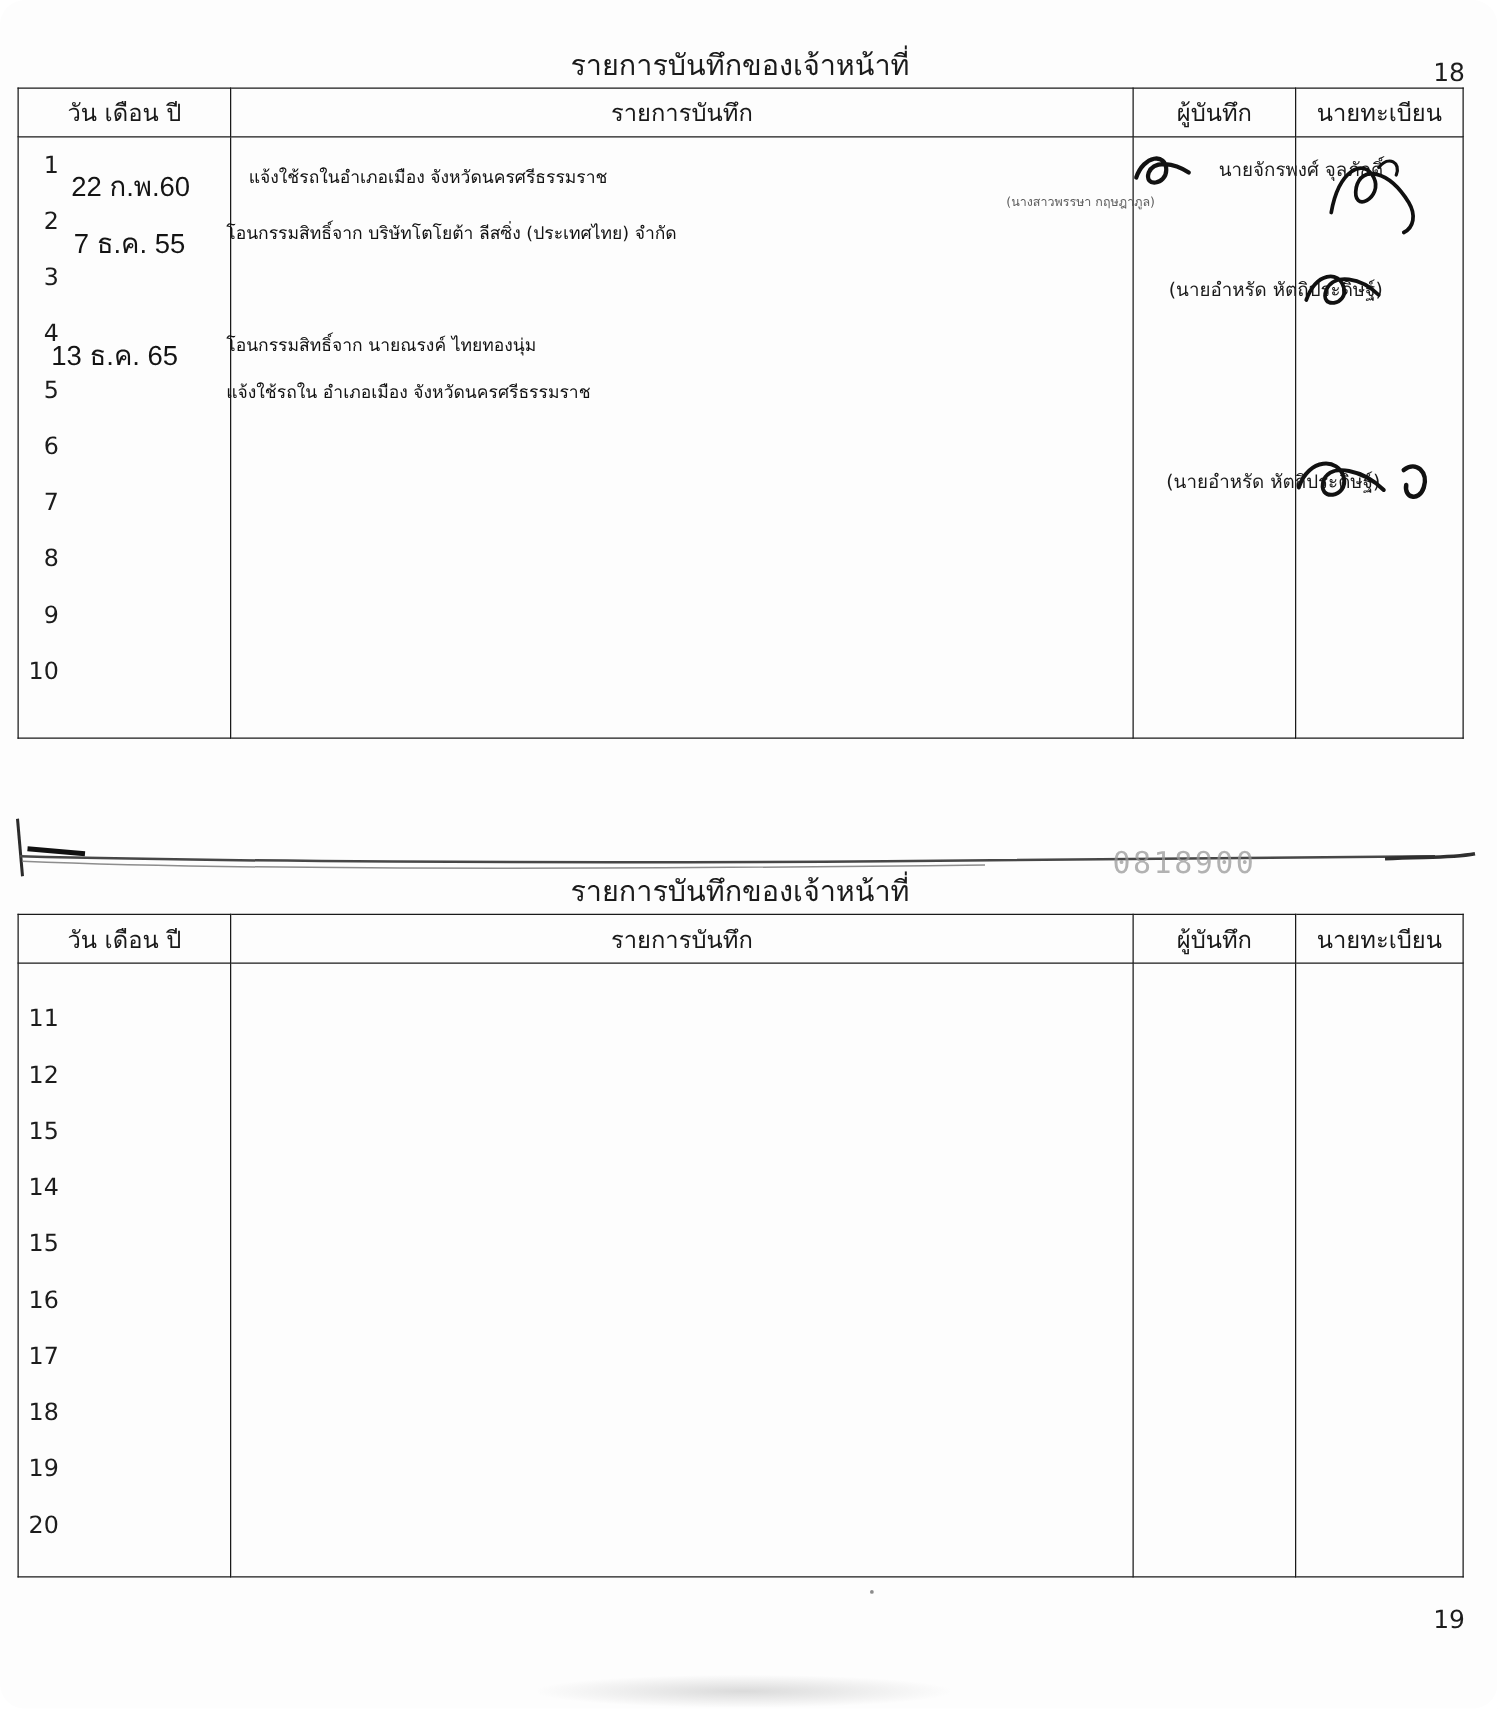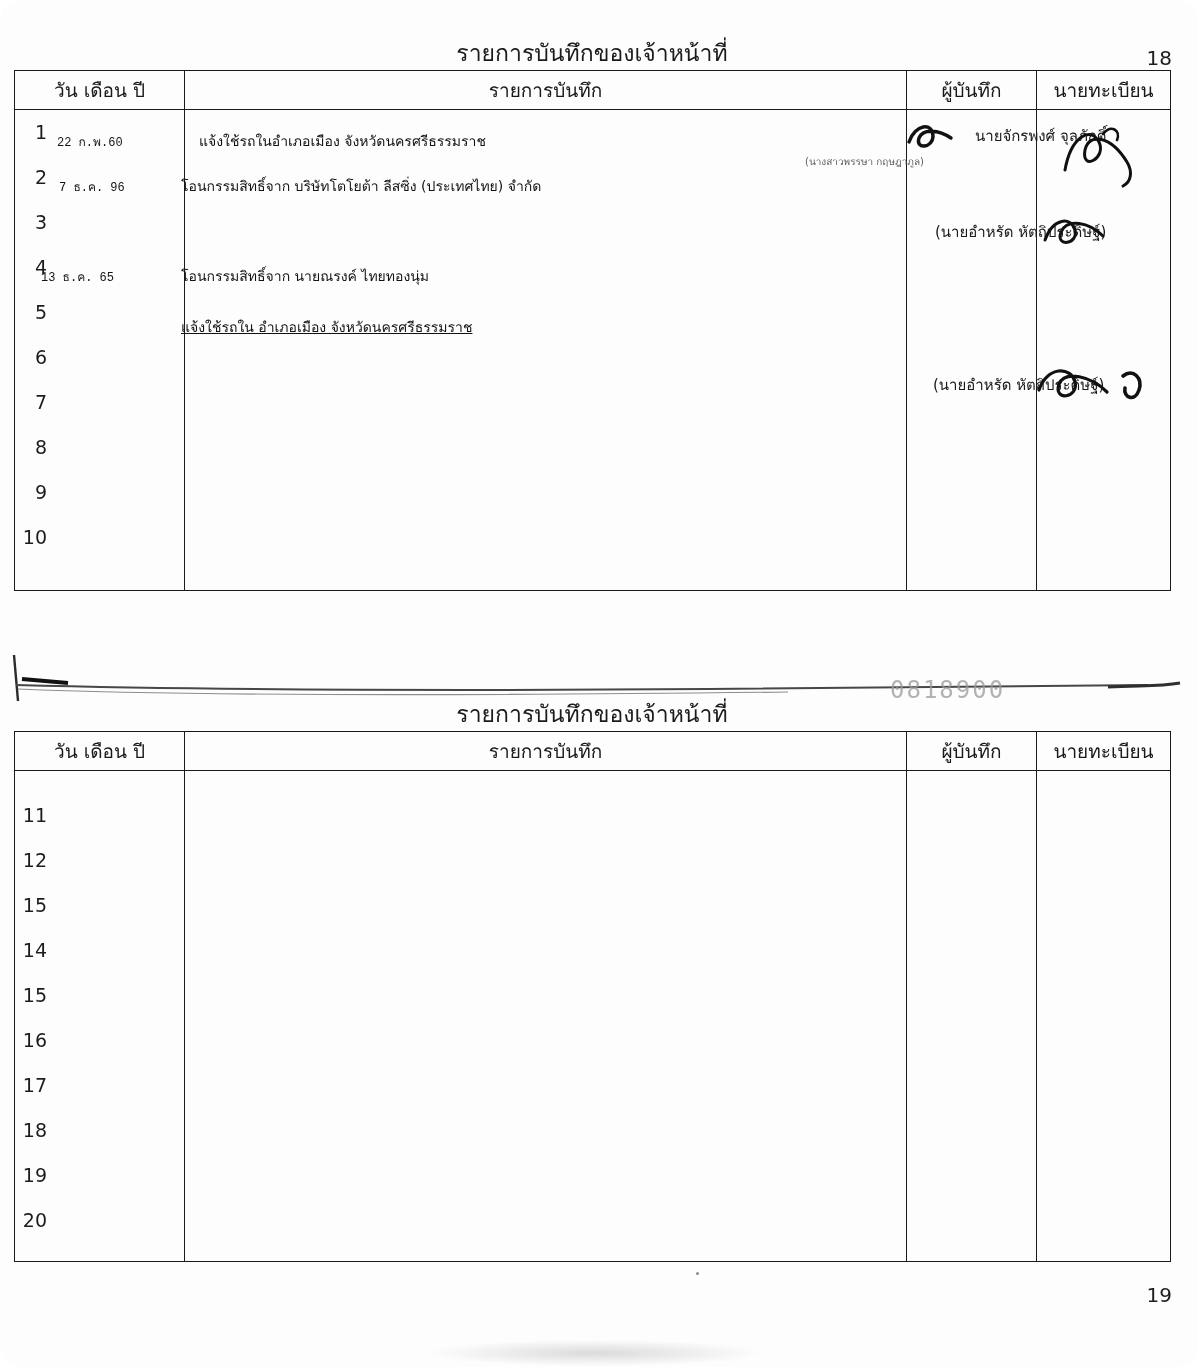--- a/index.html
+++ b/index.html
@@ -80,22 +80,22 @@
   .lnum {
     height: 45px;
     line-height: 45px;
     font-size: 19px;
     text-align: right;
     padding-right: 6px;
     color: #1c1c1c;
   }
   .hand-date {
     position: absolute;
-    font-family: Liberation Mono, monospace;
-    font-size: 12px;
+    font-family: Liberation Sans, sans-serif;
+    font-size: 22px;
     color: #141414;
     white-space: nowrap;
   }
   .hand-entry {
     position: absolute;
     font-family: "DejaVu Sans", sans-serif;
     font-size: 14px;
     color: #121212;
     white-space: nowrap;
   }
@@ -181,29 +181,29 @@
               <div class="lnum">3</div>
               <div class="lnum">4</div>
               <div class="lnum">5</div>
               <div class="lnum">6</div>
               <div class="lnum">7</div>
               <div class="lnum">8</div>
               <div class="lnum">9</div>
               <div class="lnum">10</div>
             </div>
             <div class="hand-date" style="left:42px; top:22px;">22 ก.พ.60</div>
-            <div class="hand-date" style="left:44px; top:67px;">7 ธ.ค. 96</div>
+            <div class="hand-date" style="left:44px; top:67px;">7 ธ.ค. 55</div>
             <div class="hand-date" style="left:26px; top:157px;">13 ธ.ค. 65</div>
           </td>
 
           <td class="cell-entry">
             <div class="hand-entry" style="left:14px; top:20px;">แจ้งใช้รถในอำเภอเมือง จังหวัดนครศรีธรรมราช</div>
             <div class="hand-entry" style="left:-4px; top:65px;">โอนกรรมสิทธิ์จาก บริษัทโตโยต้า ลีสซิ่ง (ประเทศไทย) จำกัด</div>
             <div class="hand-entry" style="left:-4px; top:155px;">โอนกรรมสิทธิ์จาก นายณรงค์ ไทยทองนุ่ม</div>
-            <div class="hand-entry" style="left:-4px; top:206px;text-decoration:underline;">แจ้งใช้รถใน อำเภอเมือง จังหวัดนครศรีธรรมราช</div>
+            <div class="hand-entry" style="left:-4px; top:192px;">แจ้งใช้รถใน อำเภอเมือง จังหวัดนครศรีธรรมราช</div>
           </td>
 
           <td class="cell-rec">
             <div class="hand-sig small" style="left:-102px; top:44px;">(นางสาวพรรษา กฤษฎาภูล)</div>
             <svg class="scribble" style="left:-8px; top:6px;" width="120" height="70" viewBox="0 0 120 70">
               <path d="M10,26 C16,8 34,6 34,20 C34,32 16,34 20,22 C24,12 40,14 52,22" fill="none" stroke="#121212" stroke-width="3.4" stroke-linecap="round"></path>
             </svg>
           </td>
 
           <td class="cell-reg">

